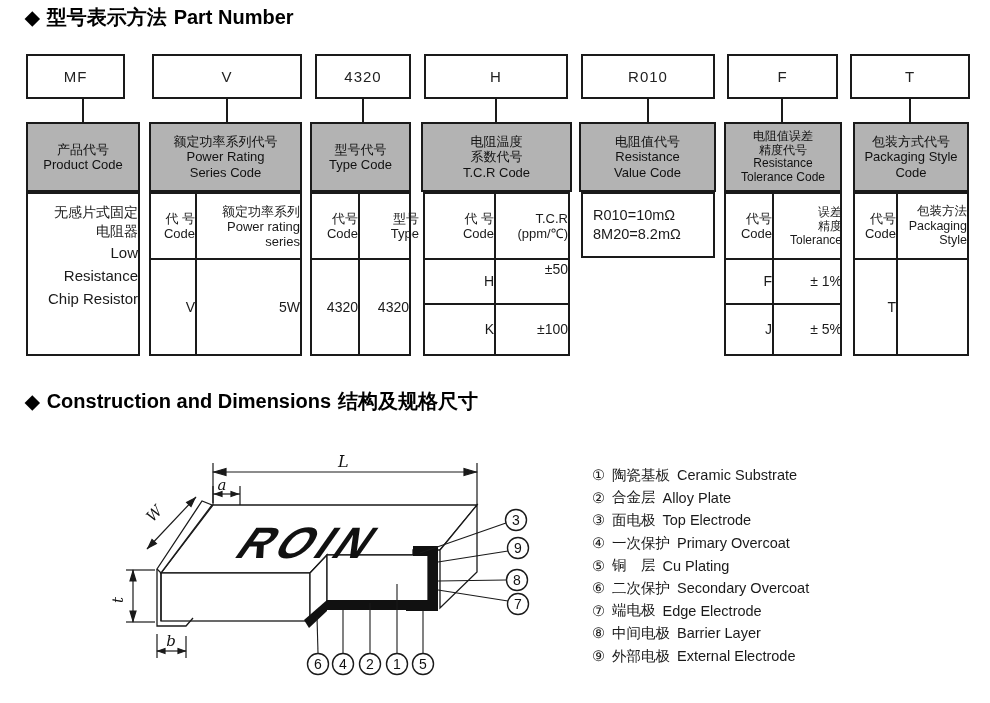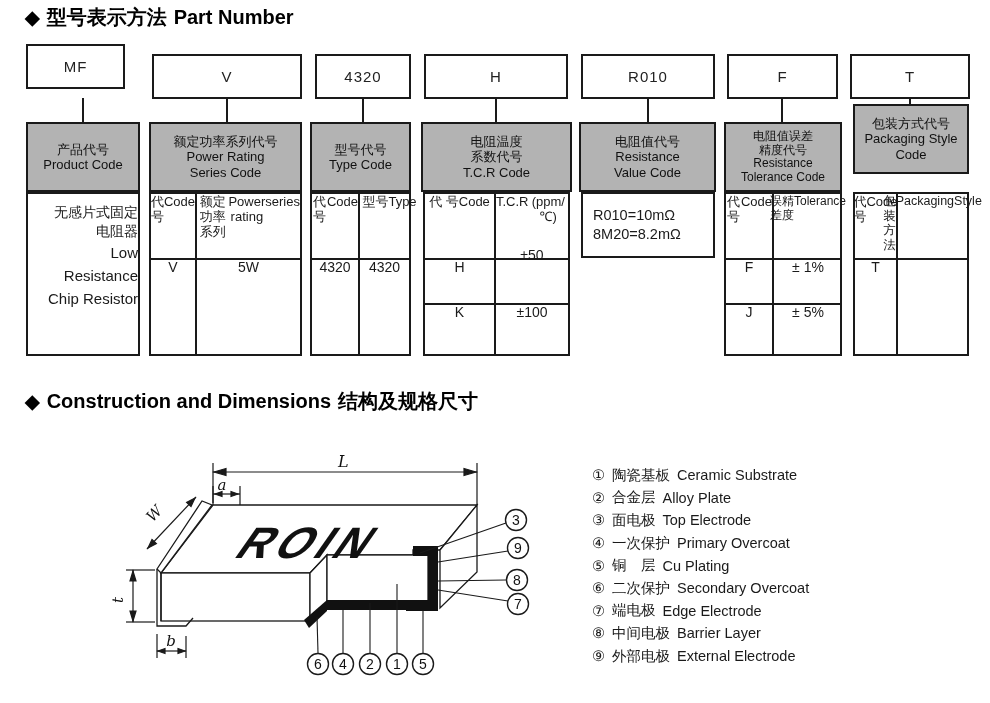--- a/index.html
+++ b/index.html
@@ -10,42 +10,42 @@
   .heading .dia{font-size:19px}
   .codebox{border:2px solid #1a1a1a;background:#fff;display:flex;align-items:center;justify-content:center;
            font-size:15px;letter-spacing:1px;color:#222}
   .conn{width:2px;background:#1a1a1a}
   .gray{border:2px solid #1a1a1a;background:#b3b3b3;display:flex;flex-direction:column;align-items:center;
         justify-content:center;text-align:center;font-size:13px;line-height:15.5px;color:#111}
   .gray.small{font-size:12px;line-height:13.5px}
   .box{border:2px solid #1a1a1a;background:#fff}
   .vl{position:absolute;width:2px;background:#1a1a1a;top:0;bottom:0}
   .hl{position:absolute;height:2px;background:#1a1a1a;left:0;right:0}
-  .cell{position:absolute;display:flex;flex-direction:row;align-items:flex-start;justify-content:center;
+  .cell{position:absolute;display:flex;flex-direction:column;align-items:flex-end;justify-content:center;
         text-align:center;font-size:13px;line-height:15px;box-sizing:border-box}
   .cell.data{font-size:14px}
   .c1body{padding-top:9px;display:flex;flex-direction:column;align-items:flex-end;text-align:center;
           font-size:14px;line-height:19px}
   .c1body .en{font-size:15px;line-height:23px}
   .r010{display:flex;flex-direction:column;justify-content:center;padding-left:10px;
         font-size:14.5px;line-height:19px;text-align:left}
   .legend{display:flex;flex-direction:column}
   .legend-item{height:22.6px;display:flex;align-items:center;gap:7px;white-space:nowrap;font-size:14.5px}
   .dimlabel{font-family:"DejaVu Serif",serif;font-style:italic}
 </style>
 </head>
 <body>
 
 <div class="abs heading" style="left:25px;top:4px">
   <span class="dia">◆</span>
   <span>型号表示方法</span>
   <span>Part Number</span>
 </div>
 
-<div class="abs codebox" style="left:26px;top:44px;width:99px;height:45px">MF</div>
+<div class="abs codebox" style="left:26px;top:54px;width:99px;height:45px">MF</div>
 <div class="abs codebox" style="left:152px;top:54px;width:150px;height:45px">V</div>
 <div class="abs codebox" style="left:315px;top:54px;width:96px;height:45px">4320</div>
 <div class="abs codebox" style="left:424px;top:54px;width:144px;height:45px">H</div>
 <div class="abs codebox" style="left:581px;top:54px;width:134px;height:45px">R010</div>
 <div class="abs codebox" style="left:727px;top:54px;width:111px;height:45px">F</div>
 <div class="abs codebox" style="left:850px;top:54px;width:120px;height:45px">T</div>
 
 <div class="abs conn" style="left:82px;top:98px;height:25px"></div>
 <div class="abs conn" style="left:226px;top:98px;height:25px"></div>
 <div class="abs conn" style="left:362px;top:98px;height:25px"></div>
@@ -76,21 +76,21 @@
   <div>电阻值代号</div>
   <div>Resistance</div>
   <div>Value Code</div>
 </div>
 <div class="abs gray small" style="left:724px;top:122px;width:118px;height:70px">
   <div>电阻值误差</div>
   <div>精度代号</div>
   <div>Resistance</div>
   <div>Tolerance Code</div>
 </div>
-<div class="abs gray" style="left:853px;top:104px;width:116px;height:70px">
+<div class="abs gray" style="left:853px;top:122px;width:116px;height:70px">
   <div>包装方式代号</div>
   <div>Packaging Style</div>
   <div>Code</div>
 </div>
 
 <div class="abs box c1body" style="left:26px;top:192px;width:114px;height:164px">
   <div>无感片式固定</div>
   <div>电阻器</div>
   <div class="en">Low</div>
   <div class="en">Resistance</div>

